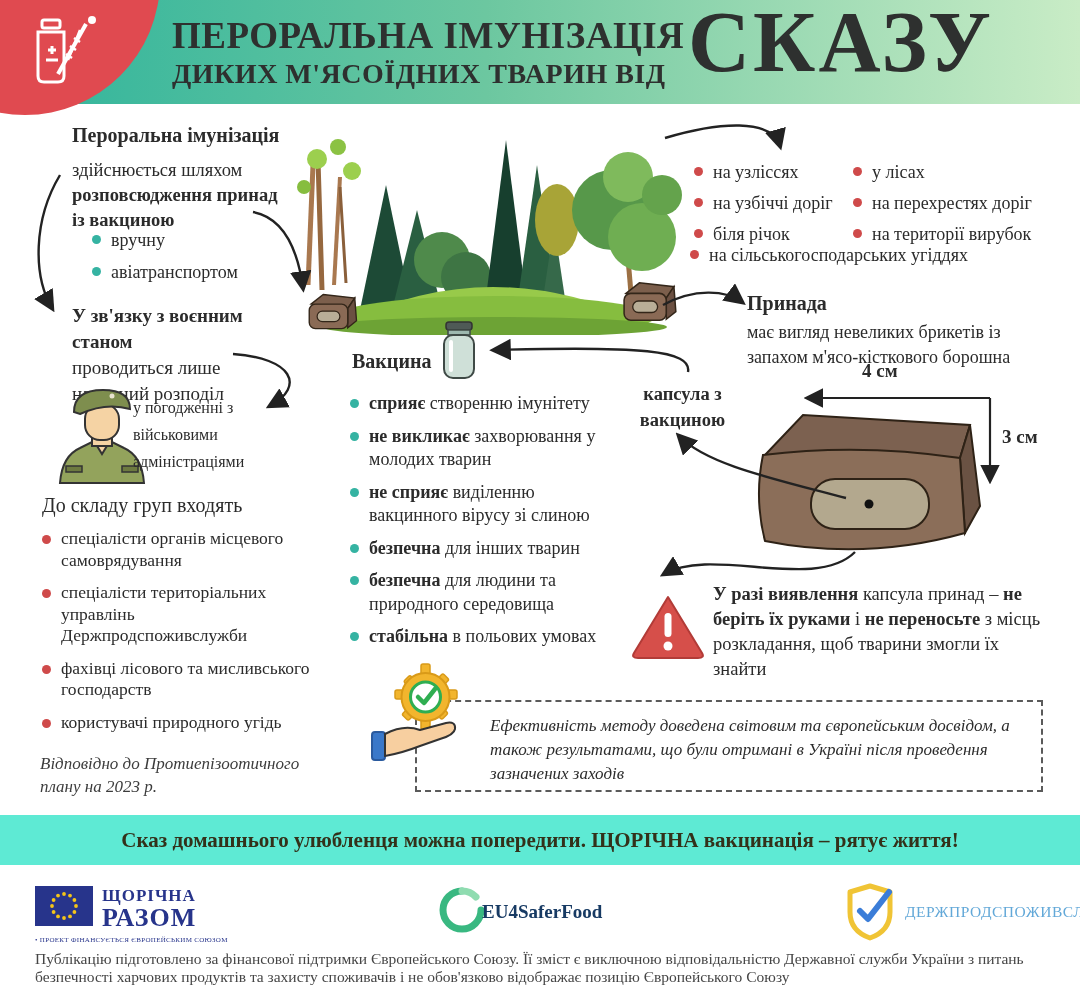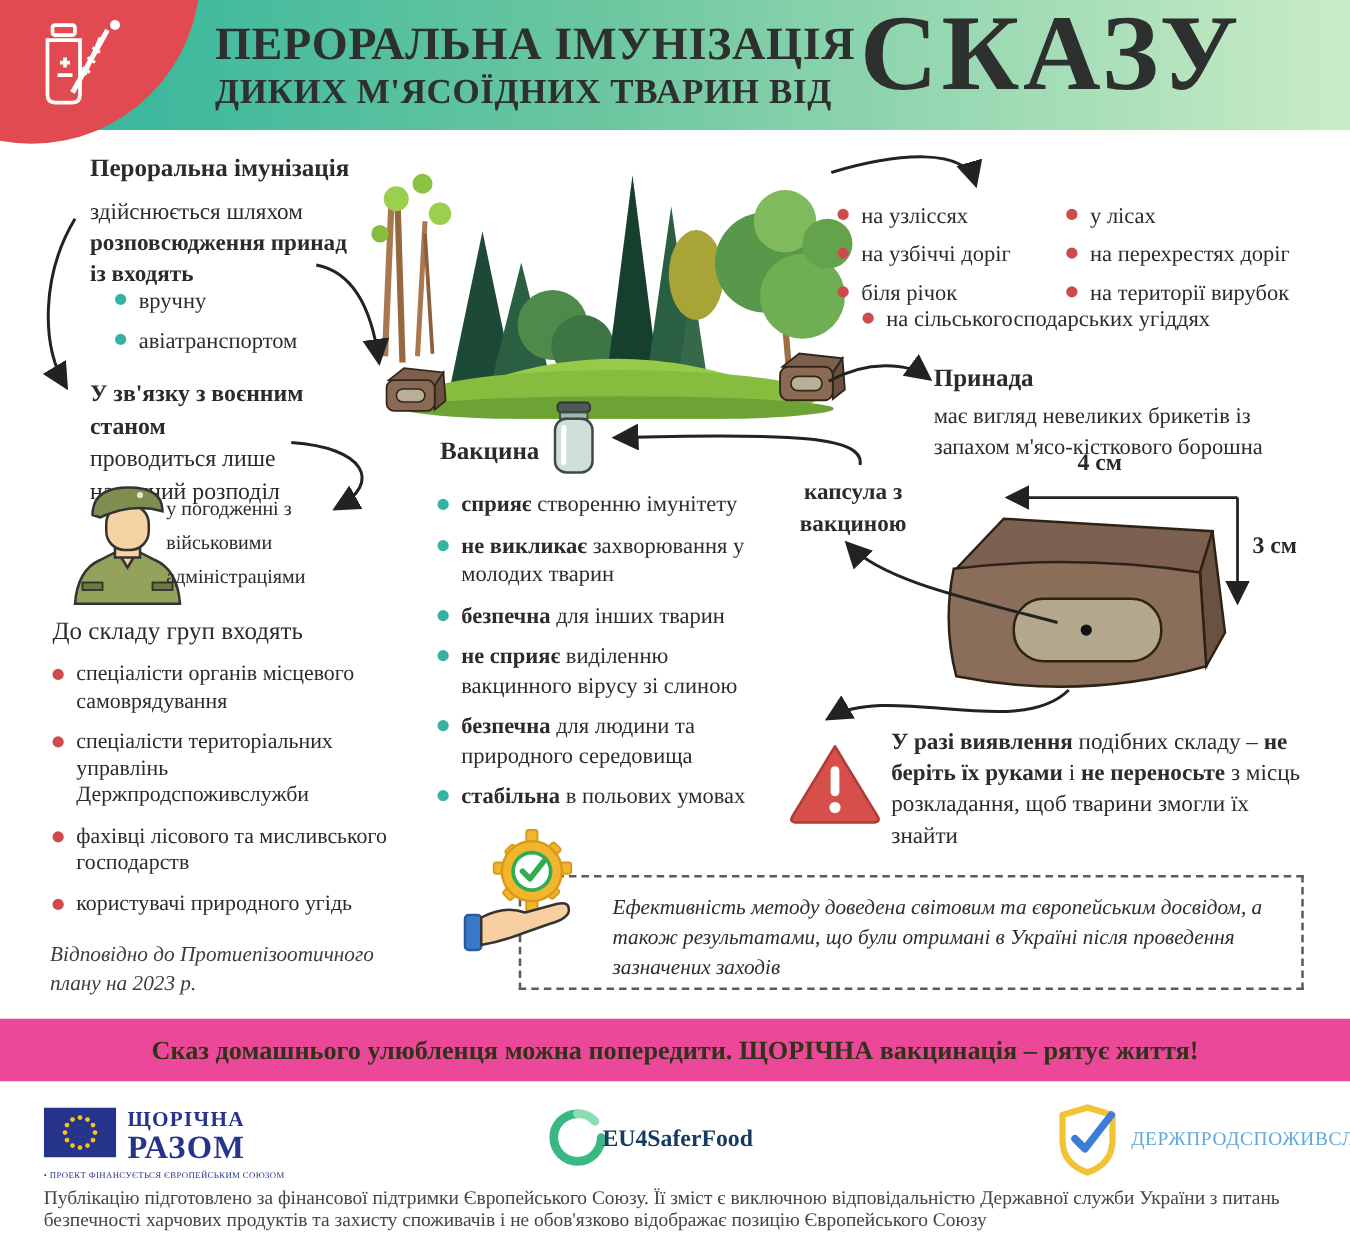--- a/index.html
+++ b/index.html
@@ -14,21 +14,21 @@
   .dot.teal{background:#35b3a2;}
   .dot.red{background:#cf4a4a;}
   .hdr{left:0;top:0;width:1080px;height:104px;
        background:linear-gradient(90deg,#2fb49c 0%,#6cc7a0 45%,#c9ecc6 100%);}
   .hdr-line1{left:172px;top:14px;font-size:37px;font-weight:bold;letter-spacing:.5px;color:#2e302f;white-space:nowrap;}
   .hdr-line2{left:172px;top:58px;font-size:28px;font-weight:bold;letter-spacing:.5px;color:#2e302f;white-space:nowrap;}
   .hdr-word{left:688px;top:-8px;font-size:86px;font-weight:bold;letter-spacing:3px;color:#2e302f;}
   .redblob{left:-110px;top:-155px;width:270px;height:270px;border-radius:50%;background:#e04a50;}
   .smalltxt{font-size:18px;line-height:24px;}
   .dashedbox{left:415px;top:700px;width:628px;height:92px;border:2px dashed #5a5a5a;box-sizing:border-box;}
-  .banner{left:0;top:815px;width:1080px;height:50px;background:#ec4899;}
+  .banner{left:0;top:815px;width:1080px;height:50px;background:#5eead4;}
   .banner-text{width:100%;text-align:center;line-height:50px;font-size:21px;font-weight:bold;color:#33311a;}
 </style>
 </head>
 <body>
 
 <div class="stage">
 
   <div class="abs hdr"></div>
   <div class="abs hdr-line1">ПЕРОРАЛЬНА ІМУНІЗАЦІЯ</div>
   <div class="abs hdr-line2">ДИКИХ М'ЯСОЇДНИХ ТВАРИН ВІД</div>
@@ -40,21 +40,21 @@
     <path d="M20,38 h8 M24,34 v8 M18,48 h12" stroke="#fff" stroke-width="3"></path>
     <path d="M58,12 L30,62" stroke="#fff" stroke-width="4"></path>
     <path d="M52,18 L40,48 M46,26 l6,4 M42,34 l6,4 M38,42 l6,4" stroke="#fff" stroke-width="2.5"></path>
     <circle cx="64" cy="8" r="4" fill="#fff"></circle>
   </svg>
 
   <div class="abs b" style="left:72px;top:124px;font-size:20px">Пероральна імунізація</div>
 
   <div class="abs smalltxt" style="left:72px;top:158px;width:210px;font-size:18.5px;line-height:25px">
     <span>здійснюється шляхом</span>
-    <span class="b" style="display:block">розповсюдження принад із входять</span>
+    <span class="b" style="display:block">розповсюдження принад із вакциною</span>
   </div>
 
   <div class="abs vlist" style="left:92px;top:228px;gap:8px">
     <div class="bullet">
       <span class="dot teal"></span>
       <span class="smalltxt">вручну</span>
     </div>
     <div class="bullet">
       <span class="dot teal"></span>
       <span class="smalltxt">авіатранспортом</span>
@@ -142,21 +142,21 @@
     <rect x="15" y="23" width="26" height="12" rx="6" fill="#b9ae97" stroke="#332619" stroke-width="1.4"></rect>
   </svg>
 
   <svg class="abs" style="left:438px;top:320px" width="42" height="60" viewBox="0 0 42 60">
     <rect x="8" y="2" width="26" height="8" rx="3" fill="#4f5a56" stroke="#333" stroke-width="1.5"></rect>
     <rect x="10" y="10" width="22" height="5" fill="#9db8af" stroke="#3f4a46" stroke-width="1.5"></rect>
     <rect x="6" y="15" width="30" height="43" rx="9" fill="#cfe0d8" stroke="#3f4a46" stroke-width="2"></rect>
     <path d="M13,22 L13,50" stroke="#ffffff" stroke-width="4" stroke-linecap="round"></path>
   </svg>
 
-  <div class="abs vlist" style="left:670px;top:160px;gap:7px">
+  <div class="abs vlist" style="left:694px;top:160px;gap:7px">
     <div class="bullet">
       <span class="dot red"></span>
       <span class="smalltxt">на узліссях</span>
     </div>
     <div class="bullet">
       <span class="dot red"></span>
       <span class="smalltxt">на узбіччі доріг</span>
     </div>
     <div class="bullet">
       <span class="dot red"></span>
@@ -202,43 +202,43 @@
     <div class="bullet">
       <span class="dot teal"></span>
       <span><span class="b">сприяє</span><span> створенню імунітету</span></span>
     </div>
     <div class="bullet">
       <span class="dot teal"></span>
       <span><span class="b">не викликає</span><span> захворювання у молодих тварин</span></span>
     </div>
     <div class="bullet">
       <span class="dot teal"></span>
+      <span><span class="b">не сприяє</span><span> виділенню вакцинного вірусу зі слиною</span></span>
+    </div>
+    <div class="bullet">
+      <span class="dot teal"></span>
       <span><span class="b">безпечна</span><span> для інших тварин</span></span>
-    </div>
-    <div class="bullet">
-      <span class="dot teal"></span>
-      <span><span class="b">не сприяє</span><span> виділенню вакцинного вірусу зі слиною</span></span>
     </div>
     <div class="bullet">
       <span class="dot teal"></span>
       <span><span class="b">безпечна</span><span> для людини та природного середовища</span></span>
     </div>
     <div class="bullet">
       <span class="dot teal"></span>
       <span><span class="b">стабільна</span><span> в польових умовах</span></span>
     </div>
   </div>
 
   <svg class="abs" style="left:630px;top:592px" width="76" height="70" viewBox="0 0 76 70">
     <path d="M38,5 L72,61 Q75,66 68,66 L8,66 Q1,66 4,61 Z" fill="#d64f4a" stroke="#b23b37" stroke-width="2" stroke-linejoin="round"></path>
     <rect x="34.5" y="21" width="7" height="24" rx="3.5" fill="#fff"></rect>
     <circle cx="38" cy="54" r="4.5" fill="#fff"></circle>
   </svg>
   <div class="abs" style="left:713px;top:582px;width:338px;font-size:18.5px;line-height:25px">
-    <span class="b">У разі виявлення</span><span> подібних складу – </span><span class="b">не беріть їх руками</span><span> і </span><span class="b">не переносьте</span><span> з місць розкладання, щоб тварини змогли їх знайти</span>
+    <span class="b">У разі виявлення</span><span> капсула принад – </span><span class="b">не беріть їх руками</span><span> і </span><span class="b">не переносьте</span><span> з місць розкладання, щоб тварини змогли їх знайти</span>
   </div>
 
   <div class="abs dashedbox"></div>
   <div class="abs it" style="left:490px;top:714px;width:545px;font-size:17px;line-height:24px;color:#2c2c2c">Ефективність методу доведена світовим та європейським досвідом, а також результатами, що були отримані в Україні після проведення зазначених заходів</div>
   <svg class="abs" style="left:370px;top:660px" width="104" height="114" viewBox="0 0 104 114">
     <g>
       <g fill="#f2b52d" stroke="#d99a18" stroke-width="1.5">
         <rect x="51" y="4" width="9" height="13" rx="2"></rect>
         <rect x="51" y="57" width="9" height="13" rx="2"></rect>
         <rect x="25" y="30" width="13" height="9" rx="2"></rect>

